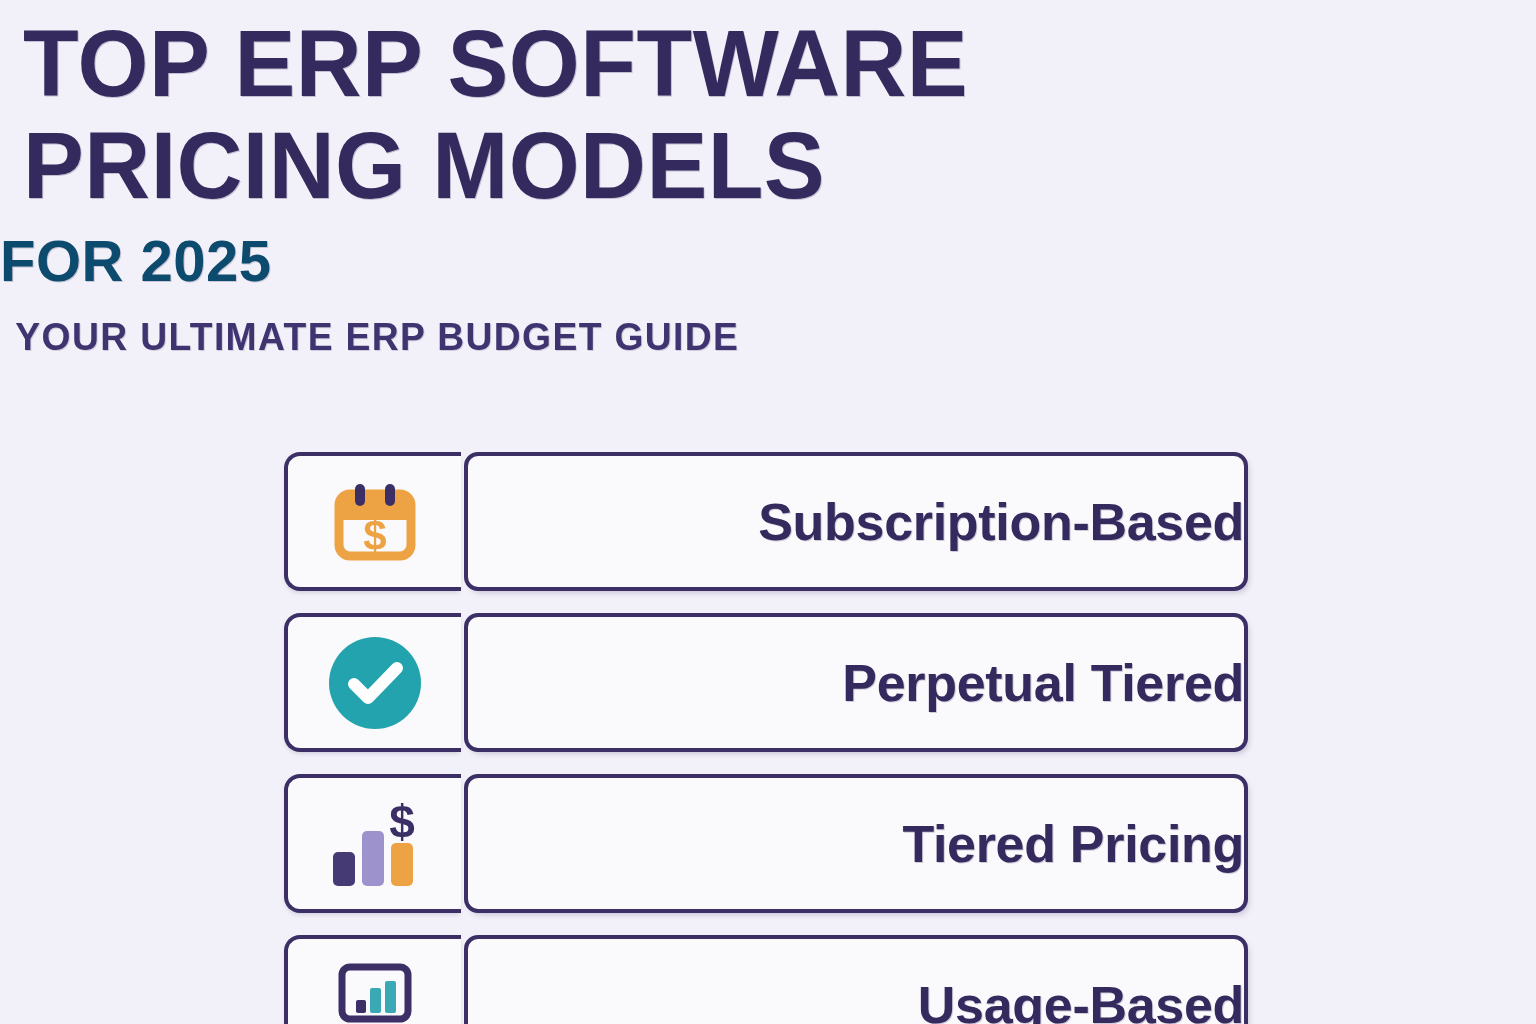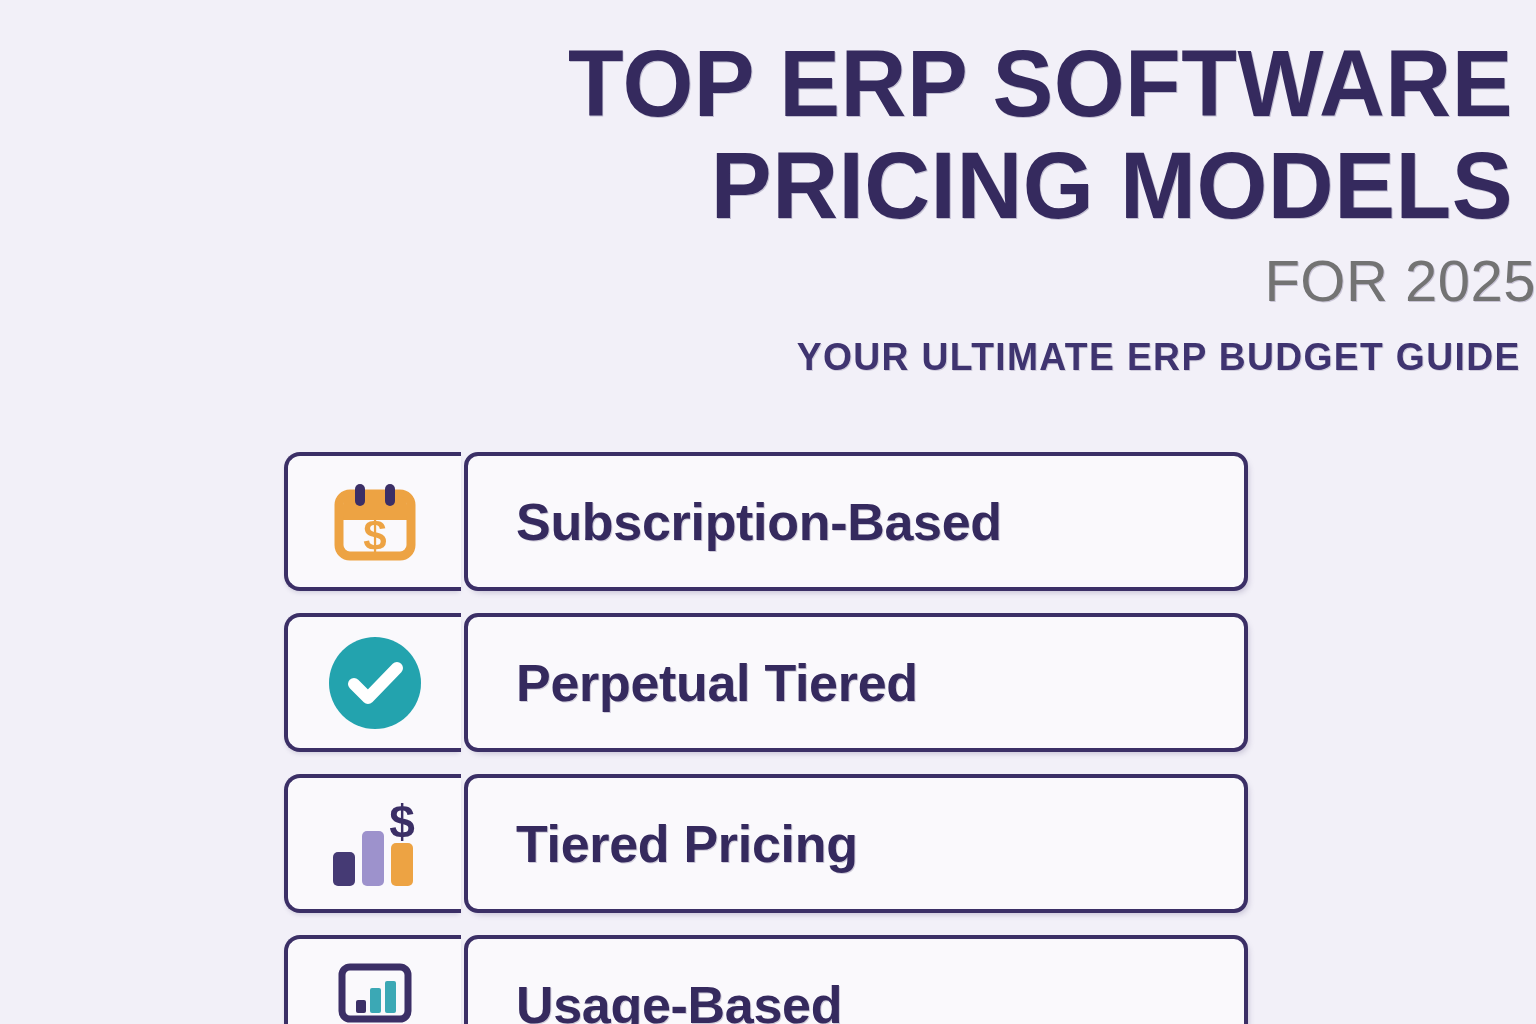--- a/index.html
+++ b/index.html
@@ -15,40 +15,40 @@
   }
   .poster {
     position: relative;
     width: 1536px;
     height: 1024px;
     box-sizing: border-box;
   }
 
   
   .heading {
-    padding-top: 36px;
-    text-align: right;
+    padding-top: 16px;
+    text-align: left;
   }
   .title-line {
     color: #352a5e;
     font-weight: bold;
     font-size: 94px;
     line-height: 1.02;
     letter-spacing: 0.5px;
     text-transform: uppercase;
     transform: scaleX(0.97);
     text-shadow: 1px 1px 0 rgba(53,42,94,0.25);
   }
   .title-line.l2 {
     margin-top: 6px;
   }
   .title-year {
     margin-top: 18px;
-    color: #737373;
-    font-weight: normal;
+    color: #0c4a6e;
+    font-weight: bold;
     font-size: 58px;
     line-height: 1;
     letter-spacing: 0.5px;
     text-transform: uppercase;
     text-shadow: 1px 1px 0 rgba(53,42,94,0.22);
   }
   .subtitle {
     margin-top: 28px;
     color: #3f3470;
     font-weight: bold;
@@ -90,20 +90,21 @@
     flex: 1 1 auto;
     background: #faf9fc;
     border: 4px solid #3b2f66;
     border-radius: 14px;
     margin-left: 3px;
     display: flex;
     align-items: center;
     padding-left: 48px;
     box-sizing: border-box;
     box-shadow: 3px 4px 6px -3px rgba(60,48,104,0.28);
+    justify-content: flex-end;
   }
   .row-label {
     color: #352a5e;
     font-weight: bold;
     font-size: 52px;
     line-height: 1;
     letter-spacing: -0.3px;
     text-shadow: 1px 1px 0 rgba(53,42,94,0.22);
   }
   .icon-wrap {

